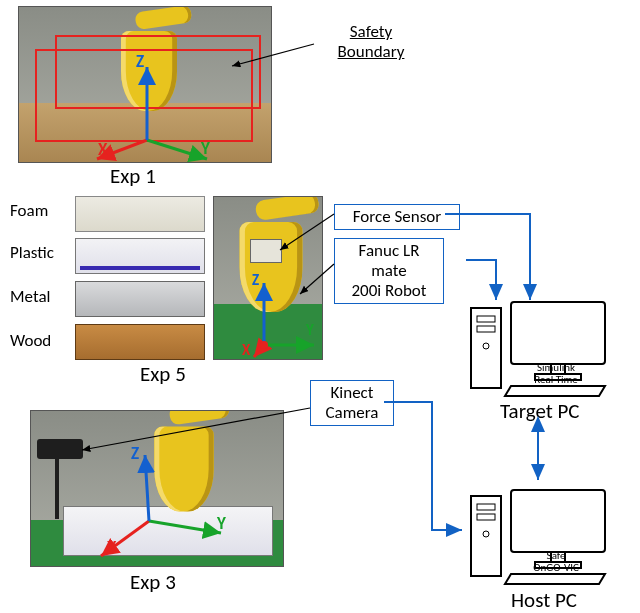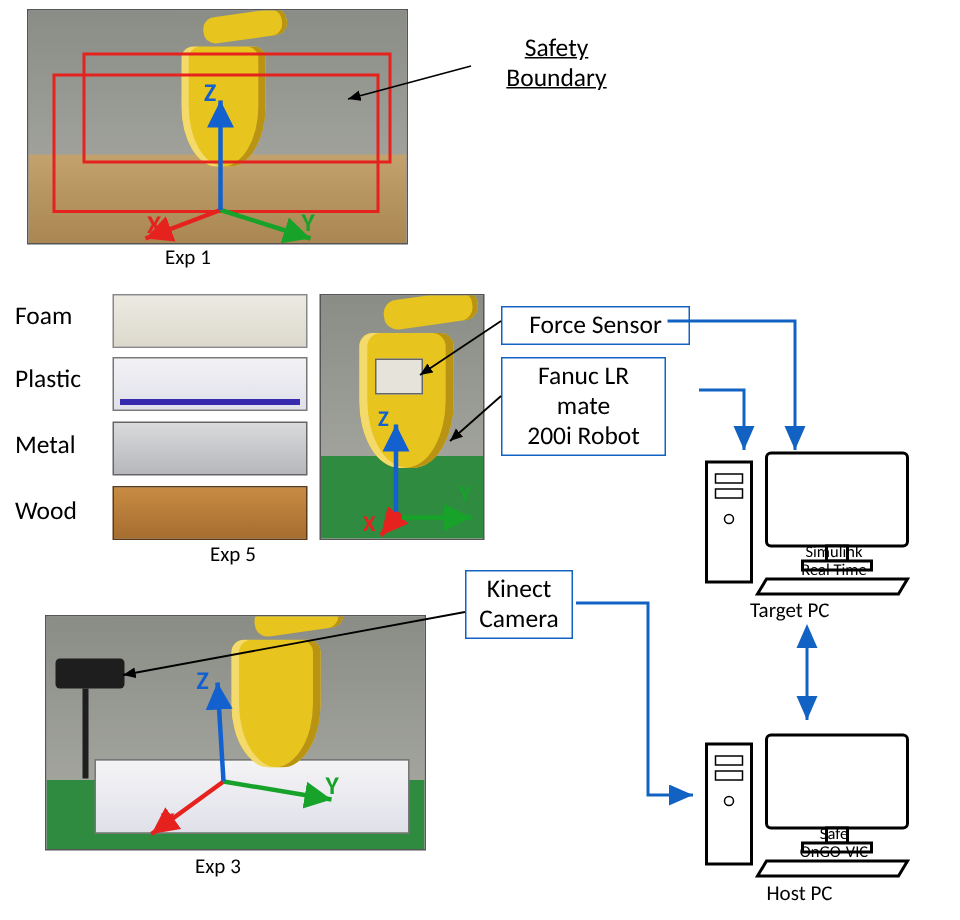--- a/index.html
+++ b/index.html
@@ -95,21 +95,21 @@
     box-sizing: border-box;
     padding: 2px 8px;
     text-align: center;
     background: #ffffff;
     line-height: 1.18;
   }
   .anno.noborder { border: none; text-decoration: underline; }
   
   .caption {
     position: absolute;
-    font-size: 14px;
+    font-size: 21px;
     text-align: center;
   }
   
   .pc {
     position: absolute;
     width: 160px;
     text-align: center;
   }
   .pc svg { display:block; margin:0 auto;}
   .pc .screen-text {
@@ -210,21 +210,21 @@
 <div class="caption" style="left:130px; top:569px;">Exp 3</div>
 
 <div class="anno noborder" style="left:316px; top:20px; width:110px; white-space:pre-line;">Safety
 Boundary</div>
 
 <div class="anno" style="left:334px; top:204px; width:126px;">Force Sensor</div>
 
 <div class="anno" style="left:334px; top:238px; width:110px; white-space:pre-line;">Fanuc LR mate
 200i Robot</div>
 
-<div class="anno" style="left:310px; top:380px; width:72px; white-space:pre-line;">Kinect
+<div class="anno" style="left:310px; top:380px; width:84px; white-space:pre-line;">Kinect
 Camera</div>
 
 <div class="pc" style="left:460px; top:288px;">
   <svg width="150" height="110" viewBox="0 0 150 110">
 
     <rect x="6" y="20" width="30" height="80" fill="#fff" stroke="#000" stroke-width="2"></rect>
     <rect x="12" y="28" width="18" height="6" fill="none" stroke="#000"></rect>
     <rect x="12" y="38" width="18" height="6" fill="none" stroke="#000"></rect>
     <circle cx="21" cy="58" r="3" fill="none" stroke="#000"></circle>
 

